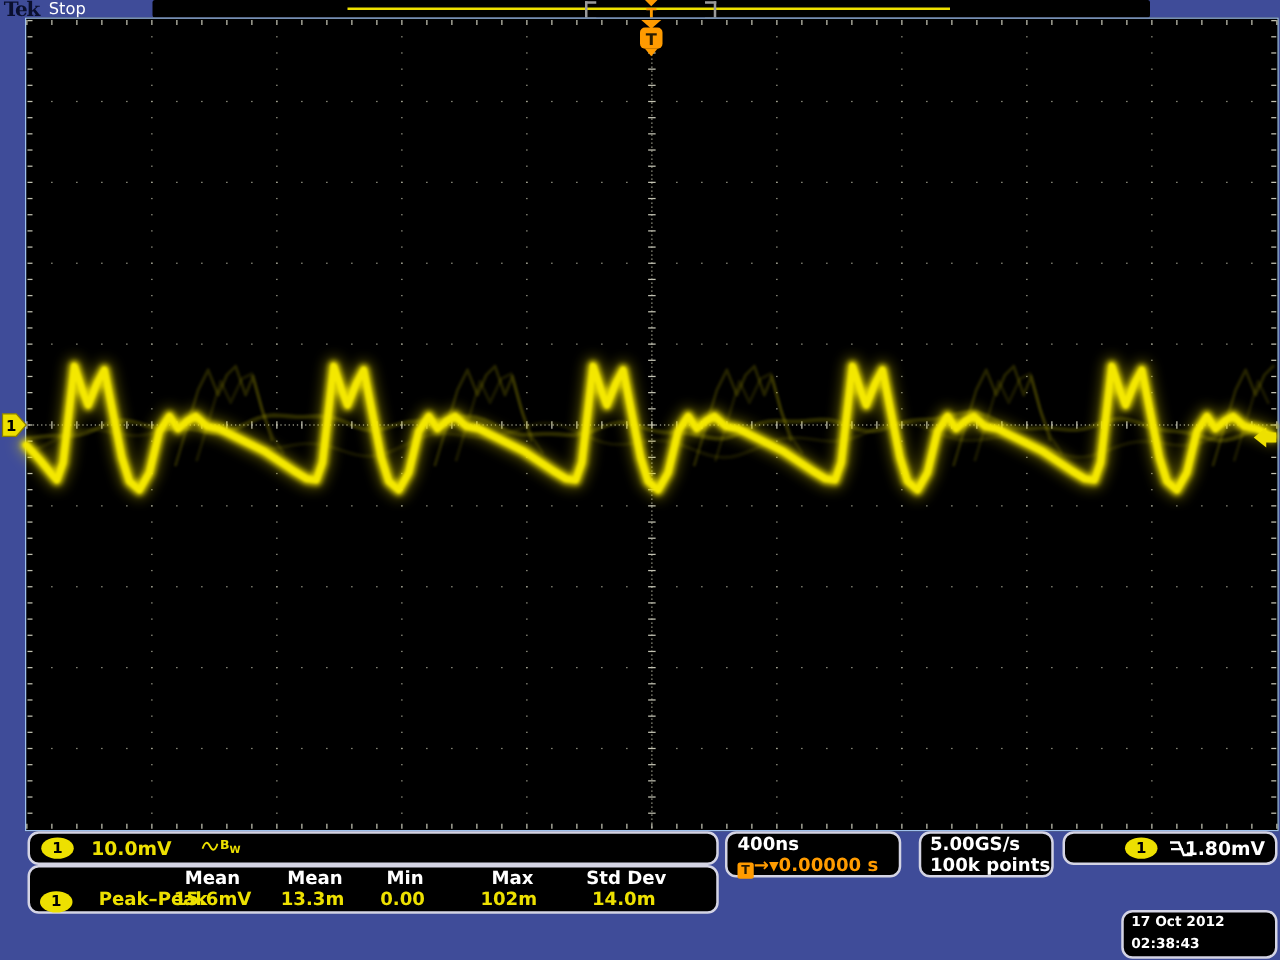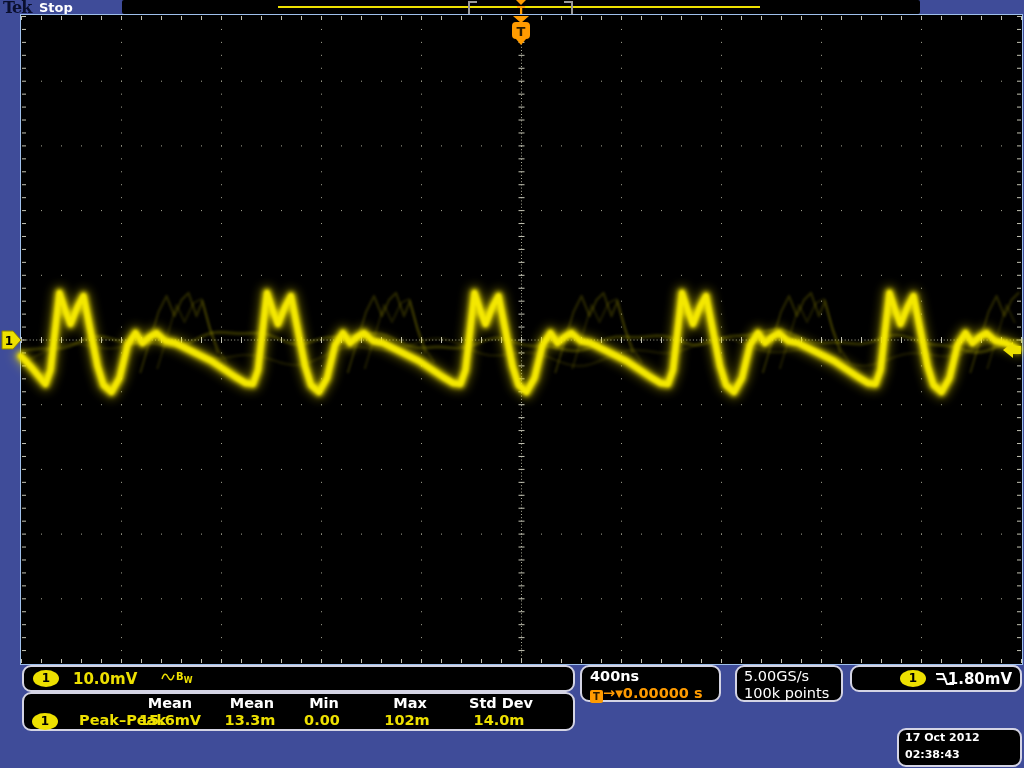--- a/index.html
+++ b/index.html
@@ -6,21 +6,21 @@
   body{
     width:1024px;height:768px;position:relative;overflow:hidden;
     background:#3f4c99;
     font-family:"DejaVu Sans","Liberation Sans",sans-serif;
     -webkit-font-smoothing:antialiased;
   }
   
   .hdr{position:absolute;left:0;top:0;width:876px;height:15px;}
   .tek-logo{position:absolute;left:3px;top:-2px;font-family:"DejaVu Serif","Liberation Serif",serif;
     font-weight:bold;font-size:16px;color:#0a0f2e;letter-spacing:-1px;}
-  .acq-status{position:absolute;left:39px;top:0px;font-size:13px;font-weight:bold;color:#ffffff;}
+  .acq-status{position:absolute;left:39px;top:0px;font-size:13px;font-weight:normal;color:#ffffff;}
   .record-bar{position:absolute;left:122px;top:0px;width:798px;height:14px;background:#000;border-radius:2px;}
   .record-line{position:absolute;left:156px;top:6px;width:482px;height:2px;background:#ede000;}
   .bracket{position:absolute;top:1px;width:7px;height:11px;}
   .bracket.l{left:346px;border-left:2px solid #9a9a9a;border-top:2px solid #9a9a9a;border-bottom:2px solid #9a9a9a;}
   .bracket.r{left:442px;border-right:2px solid #9a9a9a;border-top:2px solid #9a9a9a;border-bottom:2px solid #9a9a9a;}
   .rec-t{position:absolute;left:390px;top:-2px;width:18px;text-align:center;color:#ff9b00;
     font-size:12px;font-weight:bold;line-height:12px;}
   .rec-t .tri{display:block;margin:2px auto 0;width:0;height:0;border-left:5px solid transparent;
     border-right:5px solid transparent;border-top:5px solid #ff9b00;}
   
@@ -41,21 +41,21 @@
   .meas-box .h{position:absolute;top:1px;transform:translateX(-50%);color:#fff;font-size:14.5px;font-weight:bold;}
   .meas-box .v{position:absolute;top:18px;transform:translateX(-50%);color:#ede000;font-size:14.5px;font-weight:bold;}
   .meas-box .badge{position:absolute;left:8px;top:19px;}
   .meas-name{position:absolute;left:40px;top:18px;color:#ede000;font-size:14.5px;font-weight:bold;margin-left:15px;}
   .tb-box{left:580px;top:665px;width:141px;height:37px;}
   .tb-scale{position:absolute;left:8px;top:1px;color:#fff;font-size:14.5px;font-weight:bold;}
   .tb-pos{position:absolute;left:8px;top:18px;color:#ff9b00;font-size:14.5px;font-weight:bold;white-space:nowrap;}
   .t-ico{display:inline-block;width:13px;height:13px;background:#ff9b00;color:#2a1c00;border-radius:2px;
     font-size:10px;font-weight:bold;text-align:center;line-height:13px;vertical-align:-2px;}
   .acq-box{left:735px;top:665px;width:108px;height:37px;}
-  .acq-box div{position:absolute;left:7px;color:#fff;font-size:14.5px;font-weight:normal;white-space:nowrap;}
+  .acq-box div{position:absolute;left:7px;color:#fff;font-size:14.5px;font-weight:bold;white-space:nowrap;}
   .acq-rate{top:1px;} .acq-pts{top:18px;text-align:right;}
   .trig-box{left:850px;top:665px;width:172px;height:27px;}
   .trig-box .badge{position:absolute;left:48px;top:3px;}
   .slope-ico{position:absolute;left:82px;top:4px;}
   .trig-level{position:absolute;right:8px;top:3px;color:#fff;font-size:15px;font-weight:bold;}
   .date-box{left:897px;top:728px;width:125px;height:39px;}
   .date-box div{position:absolute;left:6px;color:#fff;font-size:11px;font-weight:bold;white-space:nowrap;}
   .dt-date{top:1px;} .dt-time{top:18px;}
 </style>
 </head>

